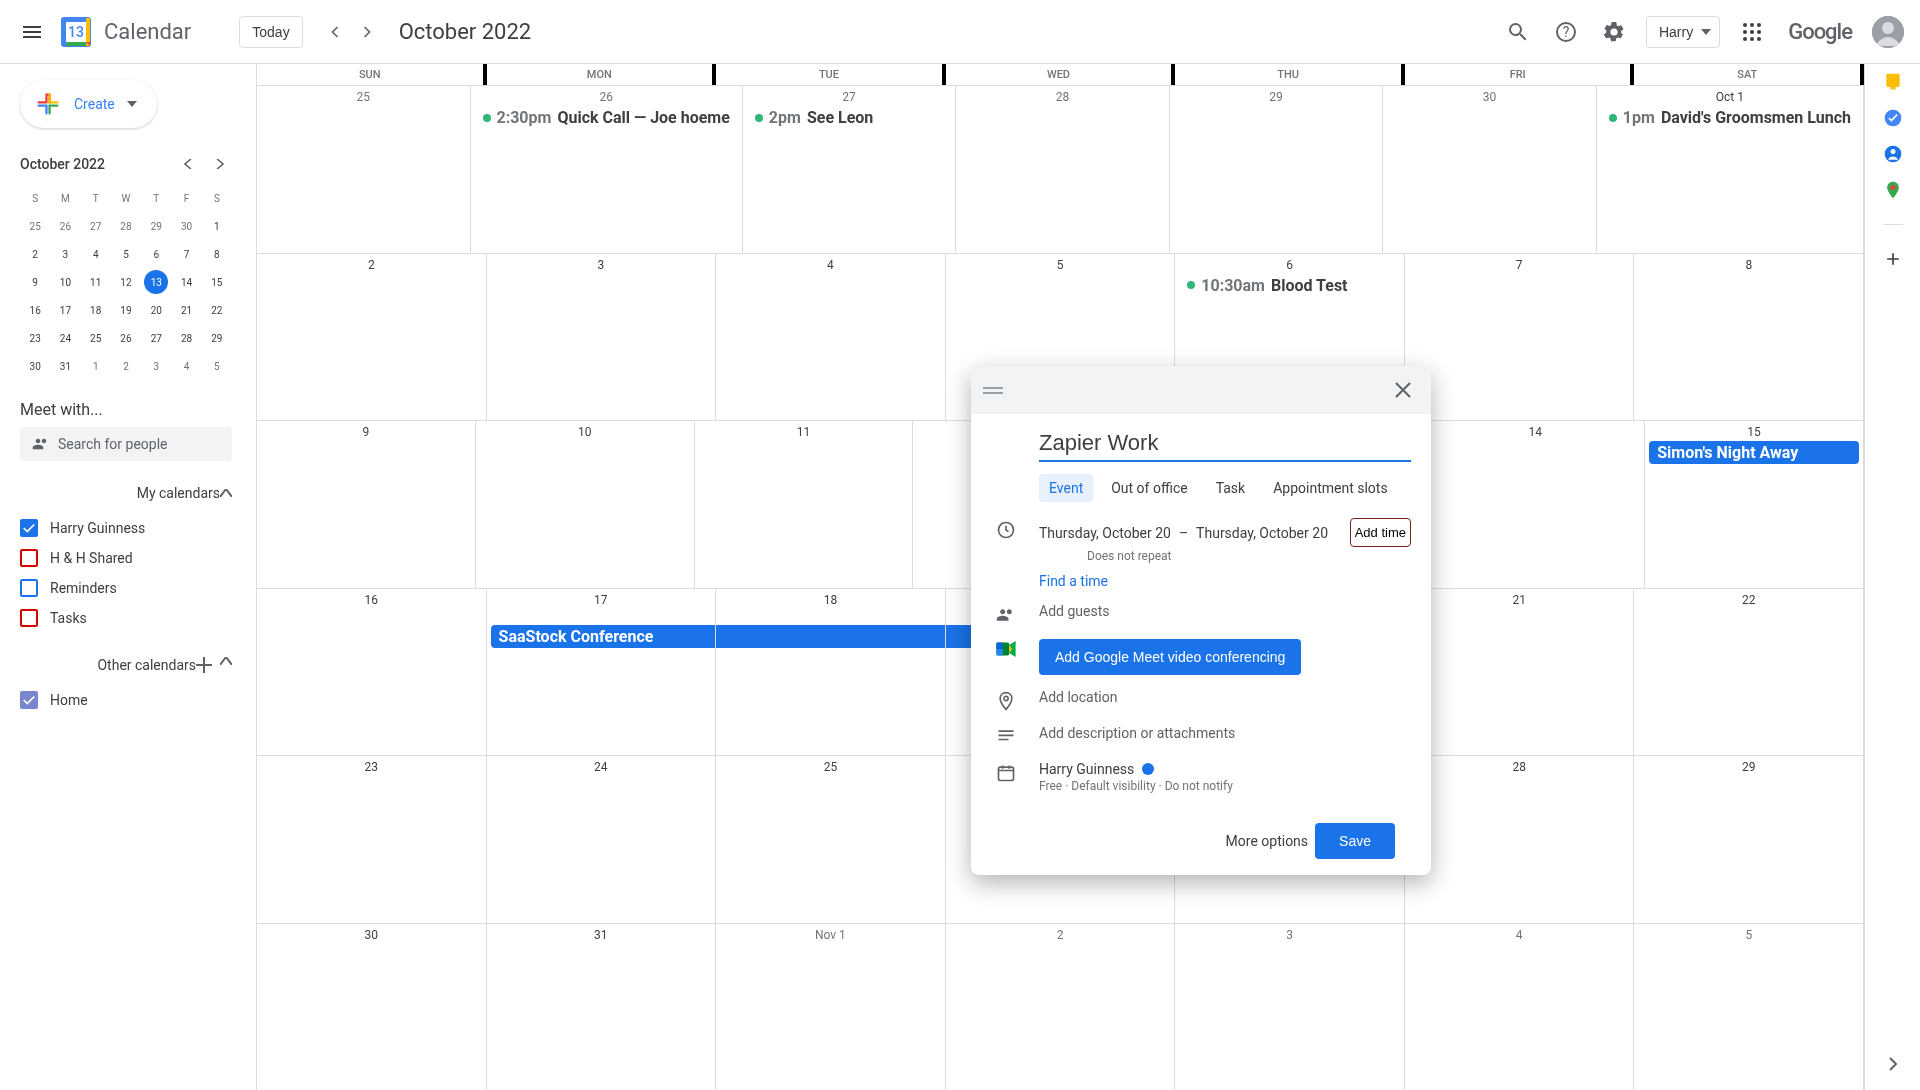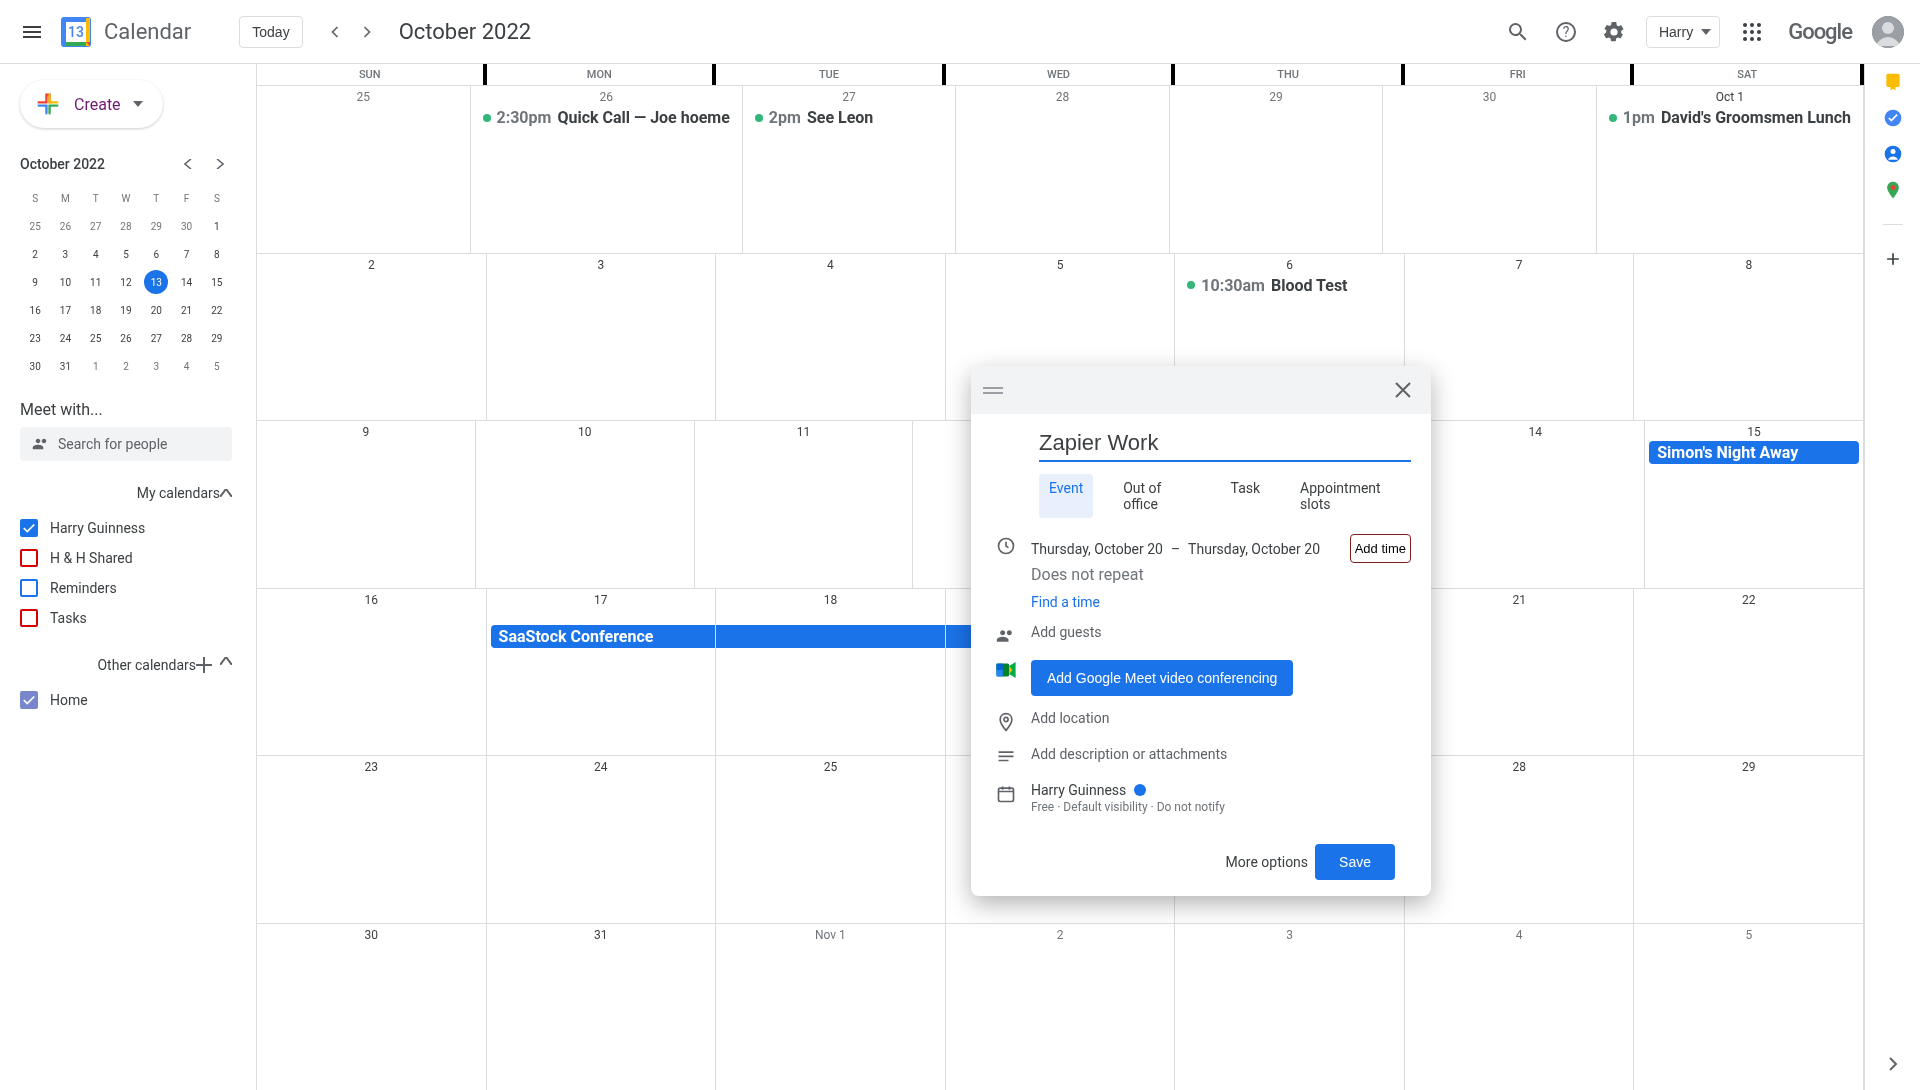--- a/index.html
+++ b/index.html
@@ -18,21 +18,21 @@
 .header .spacer { flex: 1; }
 .header .view-select { border: 1px solid #dadce0; border-radius: 4px; padding: 7px 8px 7px 12px; font-size: 14px; background: #fff; cursor: pointer; color: #3c4043; display: flex; align-items: center; gap: 8px; margin: 0 8px; }
 .google-logo { font-size: 22px; font-weight: 500; margin: 0 12px; color:#5f6368; letter-spacing:-1px;}
 .avatar { width: 32px; height: 32px; border-radius: 50%; background: #888; margin: 0 8px; overflow: hidden; }
 
 
 .main { display: flex; height: calc(100% - 64px); }
 .sidebar { width: 256px; padding: 16px 24px 0 20px; flex-shrink: 0; }
 .create-btn { display: inline-flex; align-items: center; gap: 12px; border-radius: 24px; padding: 10px 20px 10px 14px; box-shadow: 0 1px 3px rgba(0,0,0,0.2); cursor: pointer; background: #fff; margin-bottom: 24px; }
 .plus-icon { width: 28px; height: 28px; }
-.create-label { font-size: 16px; color: #701a75; }
+.create-label { font-size: 14px; color: #3b82f6; }
 
 
 .mini-cal-header { display: flex; align-items: center; justify-content: space-between; margin-bottom: 8px; }
 .mini-cal-title { font-size: 14px; color: #3c4043; font-weight: 500; }
 .mini-nav { display: flex; gap: 8px; }
 .mini-nav span { width: 24px; height: 24px; display: flex; align-items: center; justify-content: center; cursor: pointer; color: #5f6368; }
 .mini-cal table { width: 100%; border-collapse: collapse; }
 .mini-cal th, .mini-cal td { width: 28px; height: 28px; text-align: center; font-size: 10px; color: #70757a; font-weight: 400; }
 .mini-cal td { font-size: 10px; color: #3c4043; cursor: pointer; }
 .mini-cal td.other-month { color: #70757a; }
@@ -78,29 +78,29 @@
 .right-panel .expand { margin-top: auto; margin-bottom: 16px; cursor: pointer; color: #5f6368; }
 
 
 .dialog { position: absolute; top: 281px; left: 714px; width: 460px; background: #fff; border-radius: 8px; box-shadow: 0 8px 24px rgba(0,0,0,0.3); z-index: 100; }
 .dialog-header { display: flex; align-items: center; justify-content: space-between; padding: 8px 12px; background: #f1f3f4; border-radius: 8px 8px 0 0; }
 .drag-handle { color: #5f6368; cursor: grab; }
 .close-btn { color: #5f6368; cursor: pointer; font-size: 20px; width: 32px; height: 32px; display: flex; align-items: center; justify-content: center; }
 .dialog-body { padding: 16px 20px 16px 20px; }
 .title-input-wrap { margin-left: 48px; position: relative; margin-bottom: 12px; }
 .title-input { width: 100%; border: none; border-bottom: 2px solid #1a73e8; font-size: 22px; color: #3c4043; outline: none; padding-bottom: 4px; }
-.tabs { display: flex; gap: 20px; margin-left: 48px; margin-bottom: 16px; }
+.tabs { display: flex; gap: 8px; margin-left: 48px; margin-bottom: 16px; }
 .tab { padding: 6px 10px; border-radius: 4px; font-size: 14px; cursor: pointer; }
 .tab.active { background: #e8f0fe; color: #1a73e8; }
-.dialog-row { display: flex; align-items: flex-start; gap: 10px; margin-bottom: 14px; justify-content: space-between; }
+.dialog-row { display: flex; align-items: flex-start; gap: 18px; margin-bottom: 14px; justify-content: space-between; }
 .row-icon { width: 30px; display: flex; justify-content: center; color: #5f6368; padding-top: 2px; flex-shrink: 0; }
 .row-content { flex: 1; }
 .date-range { display: flex; align-items: center; gap: 8px; font-size: 14px; }
 .add-time-btn { border: 1px solid #7f1d1d; border-radius: 4px; padding: 6px 4px; font-size: 13px; background: #fff; cursor: pointer; margin-left: auto; white-space: nowrap; }
-.repeat-text { font-size: 16px; color: #70757a; margin-top: 2px; }
+.repeat-text { font-size: 12px; color: #70757a; margin-top: 2px; margin-left: 48px; }
 .link-text { color: #1a73e8; font-size: 14px; cursor: pointer; }
 .placeholder-text { color: #5f6368; font-size: 14px; cursor: pointer; }
 .meet-btn { background: #1a73e8; color: #fff; border: none; border-radius: 4px; padding: 10px 16px; font-size: 14px; cursor: pointer; }
 .meet-icon-box { width: 20px; height: 16px; }
 .owner-line { font-size: 14px; display: flex; align-items: center; gap: 8px; }
 .owner-dot { width: 12px; height: 12px; border-radius: 50%; background: #1a73e8; }
 .sub-text { font-size: 12px; color: #70757a; margin-top: 2px; }
 .dialog-footer { display: flex; justify-content: flex-end; align-items: center; gap: 7px; padding: 0 36px 16px 20px; }
 .more-options { font-size: 14px; color: #3c4043; cursor: pointer; }
 .save-btn { background: #1a73e8; color: #fff; border: none; border-radius: 4px; padding: 10px 24px; font-size: 14px; cursor: pointer; }

